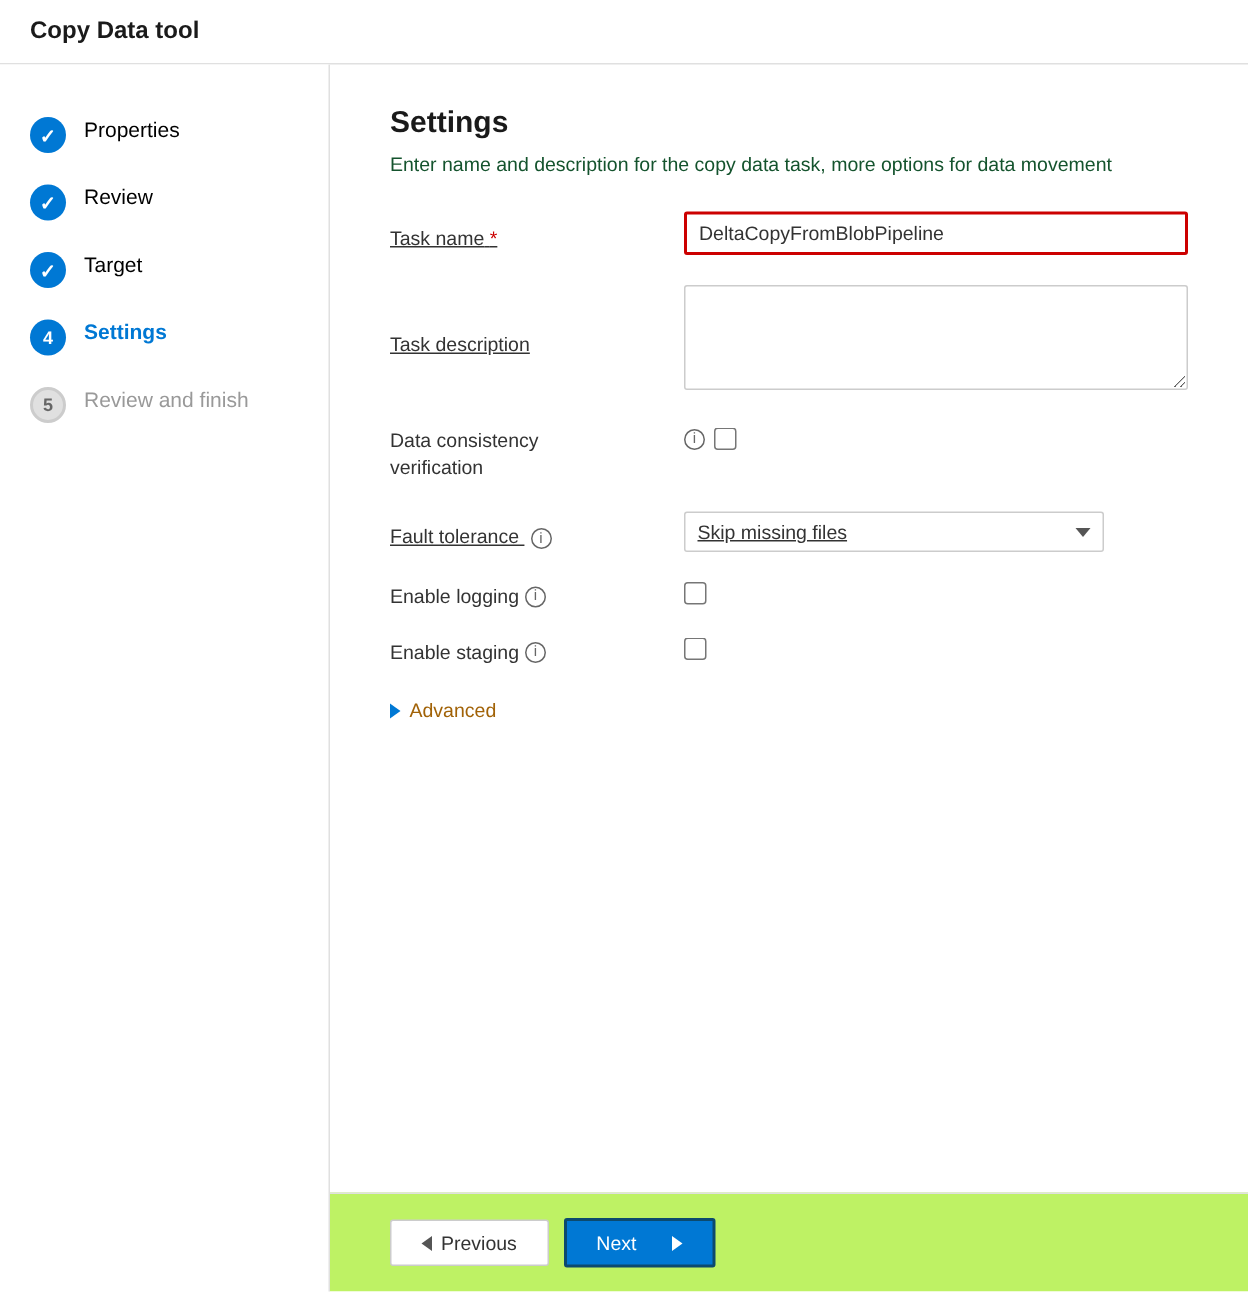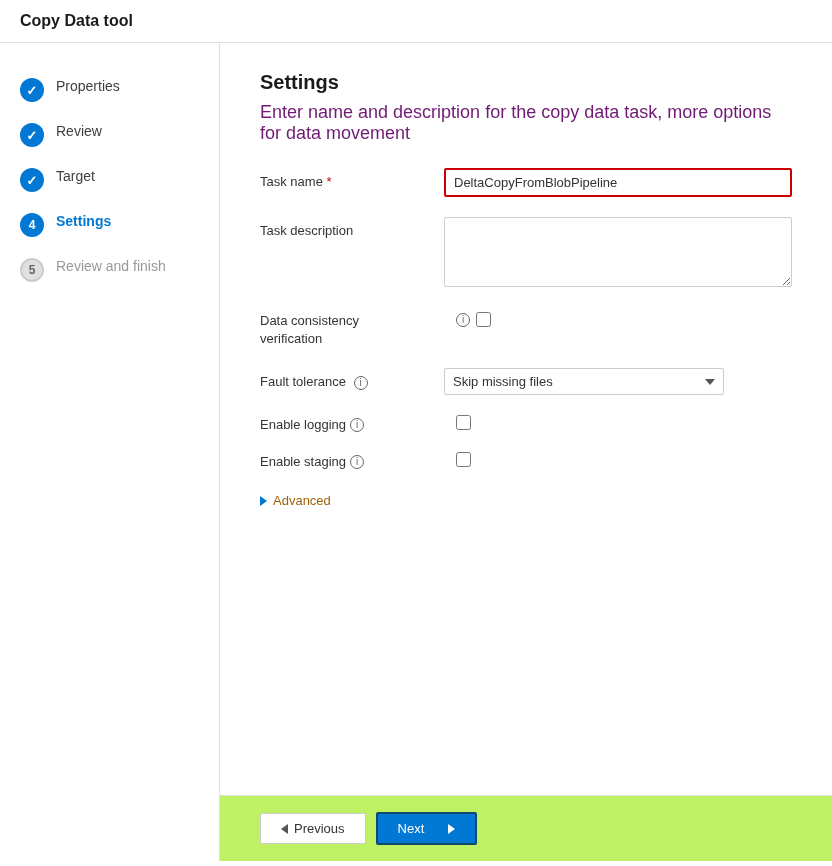--- a/index.html
+++ b/index.html
@@ -56,21 +56,21 @@
       background: #0078d4;
       color: #fff;
     }
     .step-circle.inactive {
       background: #e0e0e0;
       color: #666;
       border: 2px solid #ccc;
     }
     .step-label {
       font-size: 14px;
-      color: #404040;
+      color: #000000;
       line-height: 1.4;
     }
     .step-label.active {
       font-weight: 600;
       color: #0078d4;
     }
     .step-label.inactive {
       color: #999;
     }
     .content-area {
@@ -84,29 +84,30 @@
       padding: 28px 40px;
       overflow-y: auto;
     }
     .section-title {
       font-size: 20px;
       font-weight: 600;
       color: #1a1a1a;
       margin-bottom: 8px;
     }
     .section-subtitle {
-      color: #701a75;
-      font-size: 18px;
+      color: #14532d;
+      font-size: 13px;
       margin-bottom: 24px;
     }
     .form-row {
       display: flex;
-      align-items: flex-start;
+      align-items: center;
       margin-bottom: 20px;
-      gap: 4px;
+      gap: 16px;
+      text-decoration: underline;
     }
     .form-label {
       width: 180px;
       font-size: 13px;
       color: #333;
       padding-top: 6px;
       flex-shrink: 0;
     }
     .required-star {
       color: #c00;

